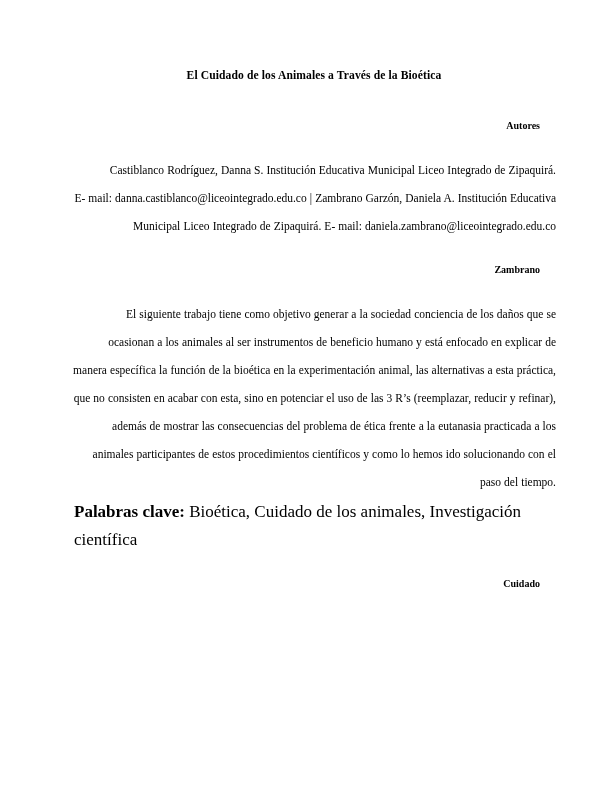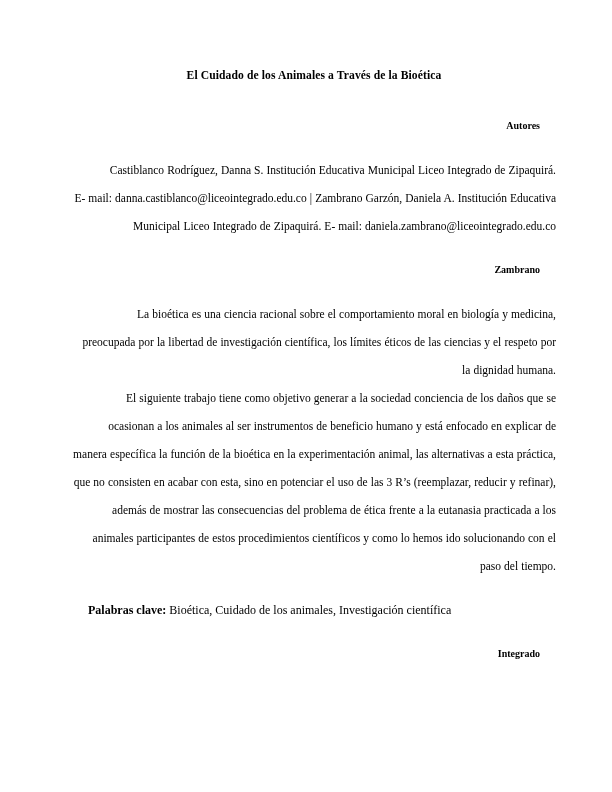--- a/index.html
+++ b/index.html
@@ -42,23 +42,23 @@
   .body-par {
     font-size: 11.5px;
     font-weight: normal;
     line-height: 28px;
     margin: 0;
     text-align: right;
     text-indent: 36px;
     word-spacing: 0.2px;
   }
   .keywords-line {
-    font-size: 12px;
+    font-size: 17px;
     line-height: 28px;
-    margin: 16px;
+    margin: 2px;
     text-indent: 0;
   }
   .kw-label {
     font-weight: bold;
   }
   .kw-value {
     font-weight: normal;
   }
 </style>
 </head>
@@ -67,24 +67,23 @@
 <div class="page">
 
   <h1 class="doc-title">El Cuidado de los Animales a Través de la Bioética</h1>
 
   <h2 class="section-heading">Autores</h2>
 
   <p class="body-par">Castiblanco Rodríguez, Danna S. Institución Educativa Municipal Liceo Integrado de Zipaquirá. E- mail: danna.castiblanco@liceointegrado.edu.co | Zambrano Garzón, Daniela A. Institución Educativa Municipal Liceo Integrado de Zipaquirá. E- mail: daniela.zambrano@liceointegrado.edu.co</p>
 
   <h2 class="section-heading">Zambrano</h2>
 
-  <p class="body-par">La bioética es una ciencia racional sobre el comportamiento moral en biología y medicina, preocupada por la libertad de investigación científica, los límites éticos de las ciencias y el respeto por la dignidad humana.</p>
 
   <p class="body-par">El siguiente trabajo tiene como objetivo generar a la sociedad conciencia de los daños que se ocasionan a los animales al ser instrumentos de beneficio humano y está enfocado en explicar de manera específica la función de la bioética en la experimentación animal, las alternativas a esta práctica, que no consisten en acabar con esta, sino en potenciar el uso de las 3 R’s (reemplazar, reducir y refinar), además de mostrar las consecuencias del problema de ética frente a la eutanasia practicada a los animales participantes de estos procedimientos científicos y como lo hemos ido solucionando con el paso del tiempo.</p>
 
   <p class="keywords-line">
     <span class="kw-label">Palabras clave:</span><span class="kw-value"> Bioética, Cuidado de los animales, Investigación científica</span>
   </p>
 
-  <h2 class="section-heading">Integrado</h2>
+  <h2 class="section-heading">Cuidado</h2>
 
 
 </div>
 
 </body></html>

